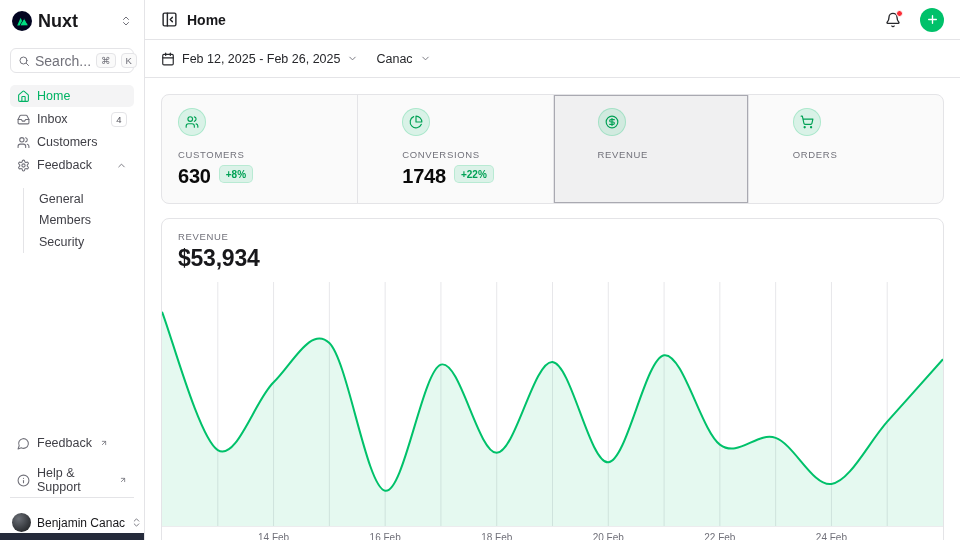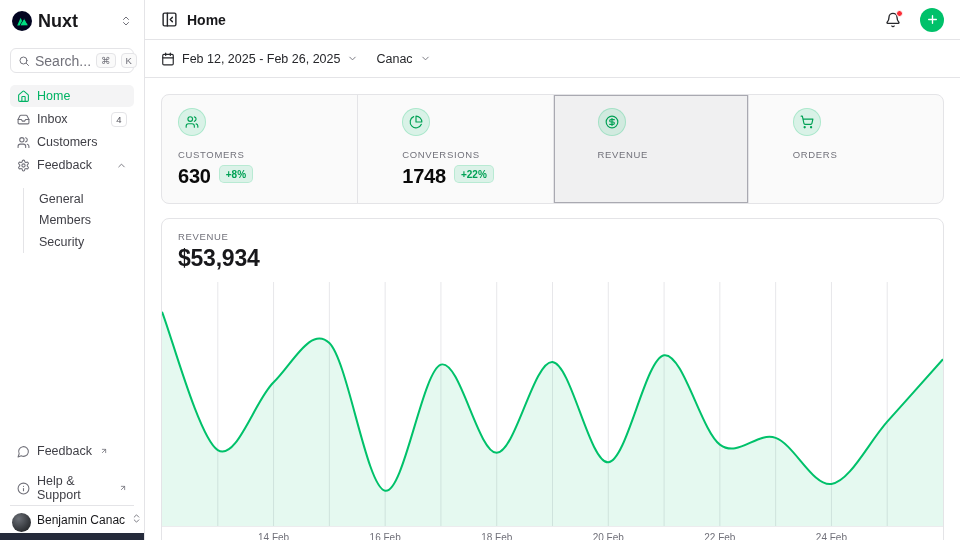--- a/index.html
+++ b/index.html
@@ -30,22 +30,22 @@
   .nav-item.active svg { color:#00b364; }
   .nav-item svg { color:#71717a; }
   .count-badge { font-size:9.5px; color:#52525b; border:1px solid #e4e4e7;
     border-radius:4px; padding:1px 4.5px; background:#fff; }
   .submenu { margin:11px 0 0 13px; padding-left:11px; border-left:1px solid #e4e4e7;
     display:flex; flex-direction:column; }
   .submenu .nav-item { height:21.5px; padding:0 4px; }
   .spacer { flex:1; }
   .side-foot { display:flex; flex-direction:column; gap:15px; padding-bottom:6px; }
   .ext { display:flex; align-items:flex-start; margin-left:1px; color:#71717a; }
-  .user-row { border-top:1px solid #e4e4e7; display:flex; align-items:flex-start; gap:6px;
-    padding:7px 2px 8px 2px; cursor:pointer; }
+  .user-row { border-top:1px solid #e4e4e7; display:flex; align-items:center; gap:6px;
+    padding:15px 2px 8px 2px; cursor:pointer; }
   .avatar { width:19px; height:19px; border-radius:50%;
     background:radial-gradient(circle at 35% 30%, #6b6f76 0%, #3a3d42 55%, #17181a 100%); flex:0 0 auto; }
   .user-name { font-size:12px; font-weight:500; flex:1; white-space:nowrap; }
   .bottom-strip { position:absolute; left:0; bottom:0; width:100%; height:7px; background:#252b3b; }
 
   
   .main { flex:1; display:flex; flex-direction:column; min-width:0; }
   .topbar { height:40px; border-bottom:1px solid #e4e4e7; display:flex; align-items:center;
     padding:0 16px; gap:9px; }
   .page-title { font-size:14px; font-weight:700; flex:0 0 auto; }

